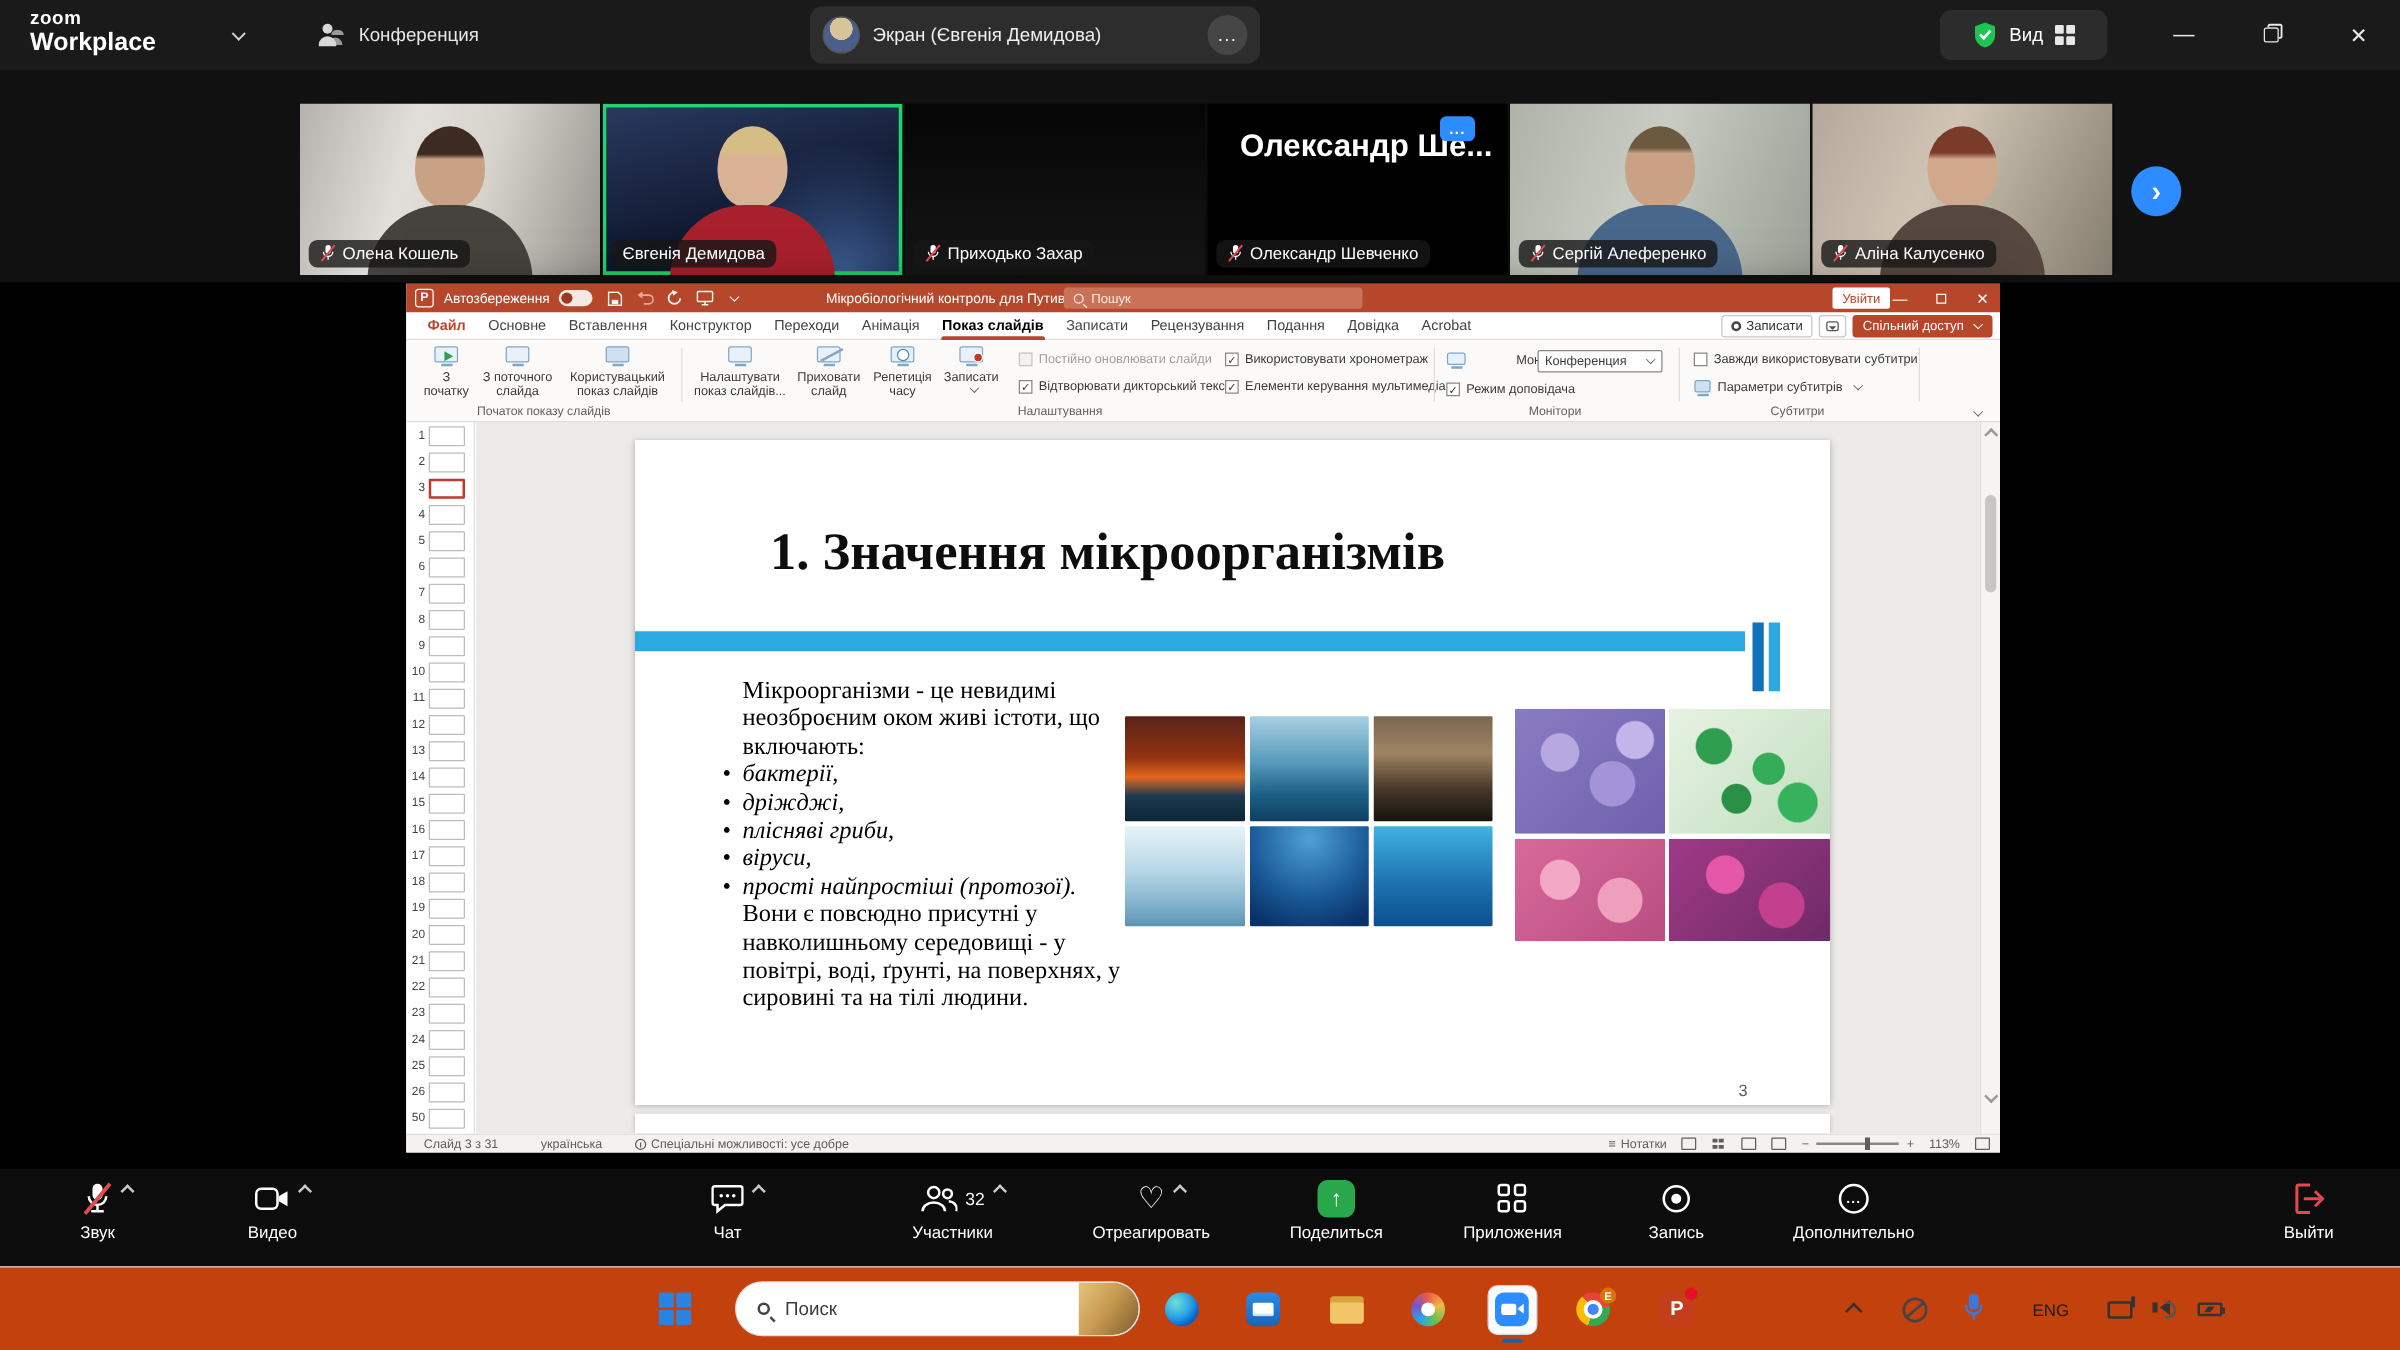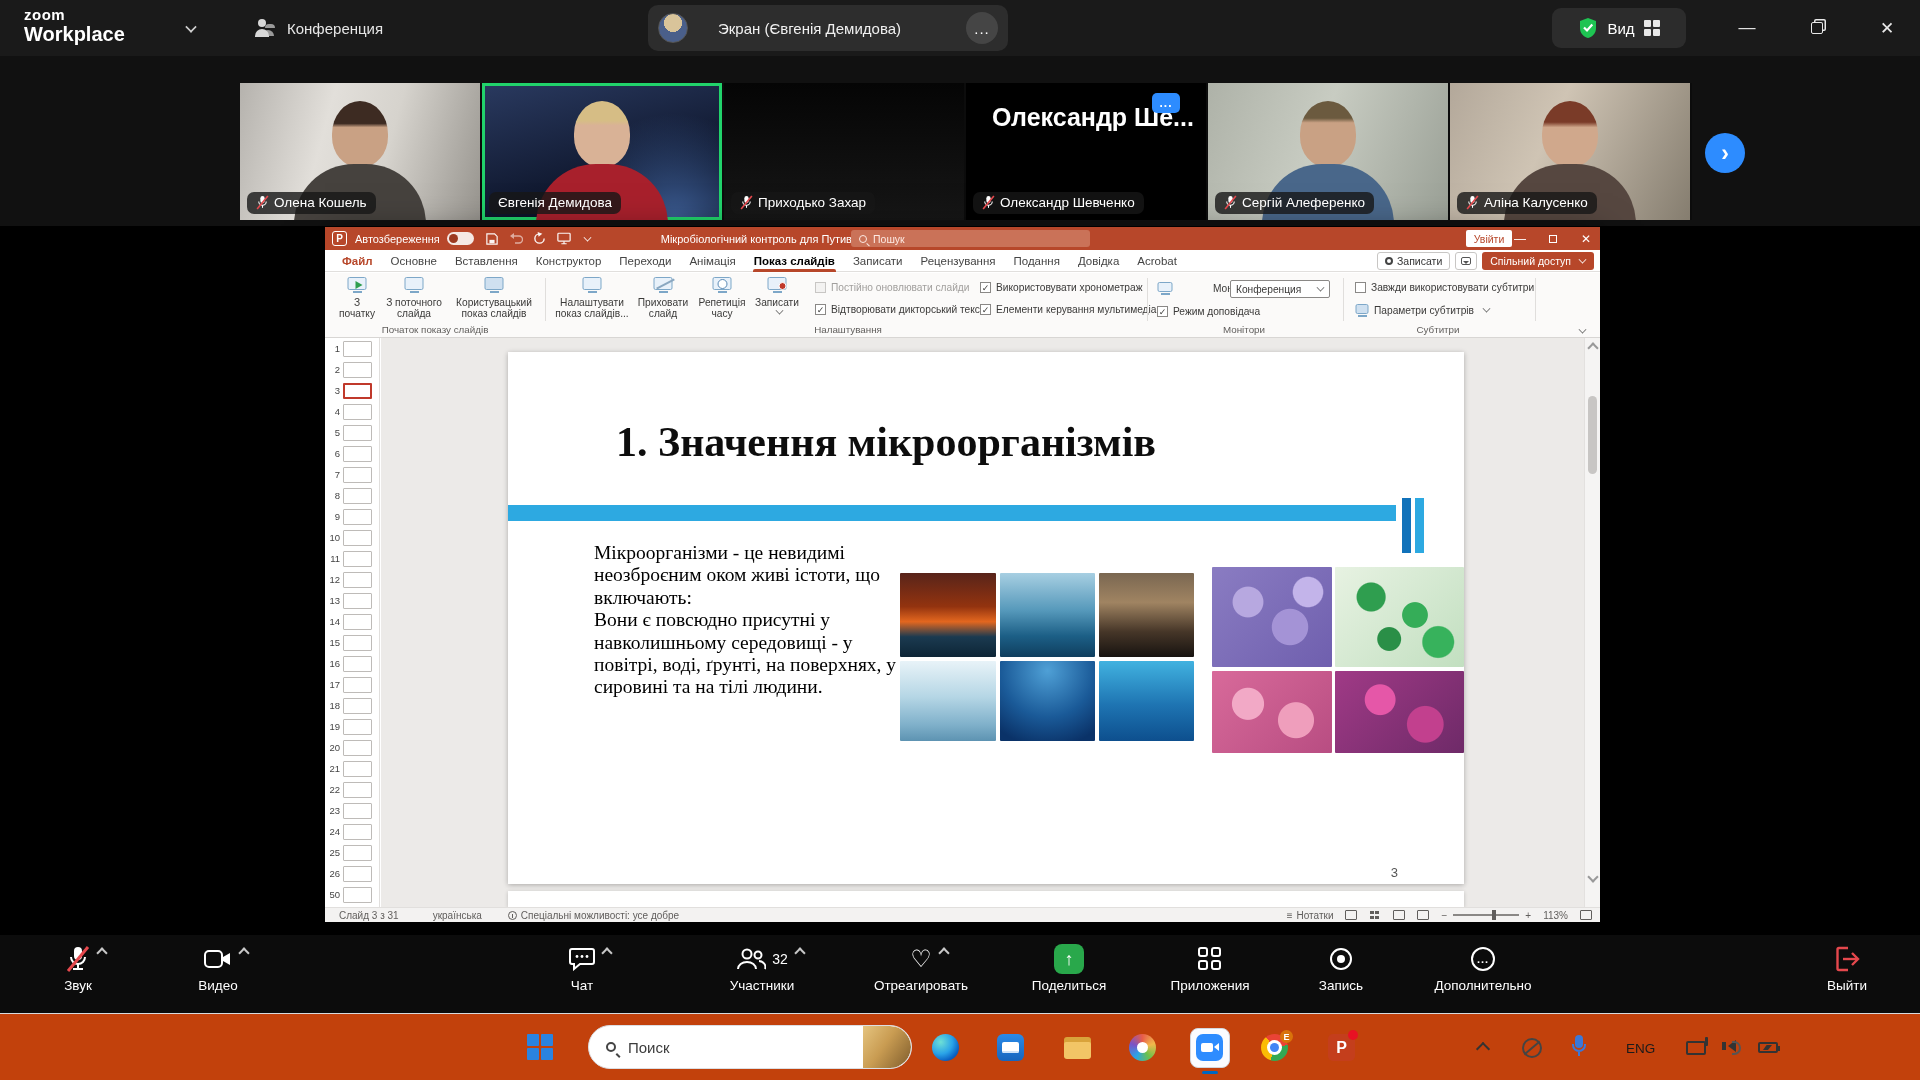--- a/index.html
+++ b/index.html
@@ -11,21 +11,21 @@
   .zlogo { position:absolute; left:24px; top:7px; color:#fff; line-height:1; }
   .zlogo .l1 { font-size:15px; font-weight:700; letter-spacing:.5px; }
   .zlogo .l2 { font-size:20px; font-weight:700; margin-top:2px; }
   .logo-caret { position:absolute; left:186px; top:22px; width:10px; height:10px; border-right:2px solid #cfcfcf; border-bottom:2px solid #cfcfcf; transform:rotate(45deg) scale(.8); }
   .tab-meeting { position:absolute; left:255px; top:12px; height:32px; display:flex; align-items:center; gap:10px; color:#e6e6e6; font-size:15px; }
   .ppl-ico { width:22px; height:18px; position:relative; }
   .ppl-ico:before { content:""; position:absolute; left:3px; top:0; width:8px; height:8px; border-radius:50%; background:#d8d8d8; }
   .ppl-ico:after { content:""; position:absolute; left:0; bottom:0; width:14px; height:8px; border-radius:7px 7px 0 0; background:#d8d8d8; box-shadow:8px -7px 0 -2px #9a9a9a, 6px 0 0 -1px #9a9a9a; }
   .tab-screen { position:absolute; left:648px; top:5px; width:360px; height:46px; background:#2d2d2d; border-radius:10px; display:flex; align-items:center; padding:0 10px; gap:10px; }
   .tab-avatar { width:30px; height:30px; border-radius:50%; background:radial-gradient(circle at 50% 32%, #d9c49a 0 38%, #4a5f8a 39% 100%); border:1px solid #555; }
-  .tab-screen .tlabel { color:#f0f0f0; font-size:15px; flex:1; white-space:nowrap; overflow:hidden;margin-left:20px; }
+  .tab-screen .tlabel { color:#f0f0f0; font-size:15px; flex:1; white-space:nowrap; overflow:hidden; }
   .tab-more { width:32px; height:32px; border-radius:50%; background:#454545; color:#fff; display:flex; align-items:center; justify-content:center; font-size:15px; letter-spacing:1px; }
   .view-pill { position:absolute; left:1552px; top:8px; width:134px; height:40px; background:#2c2c2c; border-radius:9px; display:flex; align-items:center; justify-content:center; gap:9px; color:#fff; font-size:15px; }
   .grid-ico { width:16px; height:16px; display:grid; grid-template-columns:7px 7px; grid-template-rows:7px 7px; gap:2px; }
   .grid-ico span { background:#e8e8e8; border-radius:1px; }
   .winbtn { position:absolute; top:14px; width:30px; height:28px; color:#e8e8e8; font-size:17px; display:flex; align-items:center; justify-content:center; }
   .wb-min { left:1732px; } .wb-res { left:1802px; } .wb-close { left:1872px; }
   .wb-res i { width:12px; height:12px; border:1.5px solid #e8e8e8; border-radius:2px; display:block; box-shadow:3px -3px 0 -1.5px #1a1a1a, 3px -3px 0 0 #e8e8e8; }
 
   
   .strip { position:absolute; left:0; top:56px; width:1920px; height:170px; background:#111; }
@@ -630,20 +630,27 @@
     <div class="canvas">
       <div class="slide">
         <div class="sl-title">1. Значення мікроорганізмів</div>
         <div class="sl-bar"></div>
         <div class="sl-bar-v1"></div>
         <div class="sl-bar-v2"></div>
         <div class="sl-body">
           <div class="intro">Мікроорганізми - це невидимі
 неозброєним оком живі істоти, що
 включають:</div>
+          <ul>
+            <li>бактерії,</li>
+            <li>дріжджі,</li>
+            <li>плісняві гриби,</li>
+            <li>віруси,</li>
+            <li>прості найпростіші (протозої).</li>
+          </ul>
           <div class="outro">Вони є повсюдно присутні у
 навколишньому середовищі - у
 повітрі, воді, ґрунті, на поверхнях, у
 сировині та на тілі людини.</div>
         </div>
         <div class="collage">
           <div class="cimg c-volcano"></div>
           <div class="cimg c-wave"></div>
           <div class="cimg c-storm"></div>
           <div class="cimg c-ice"></div>

